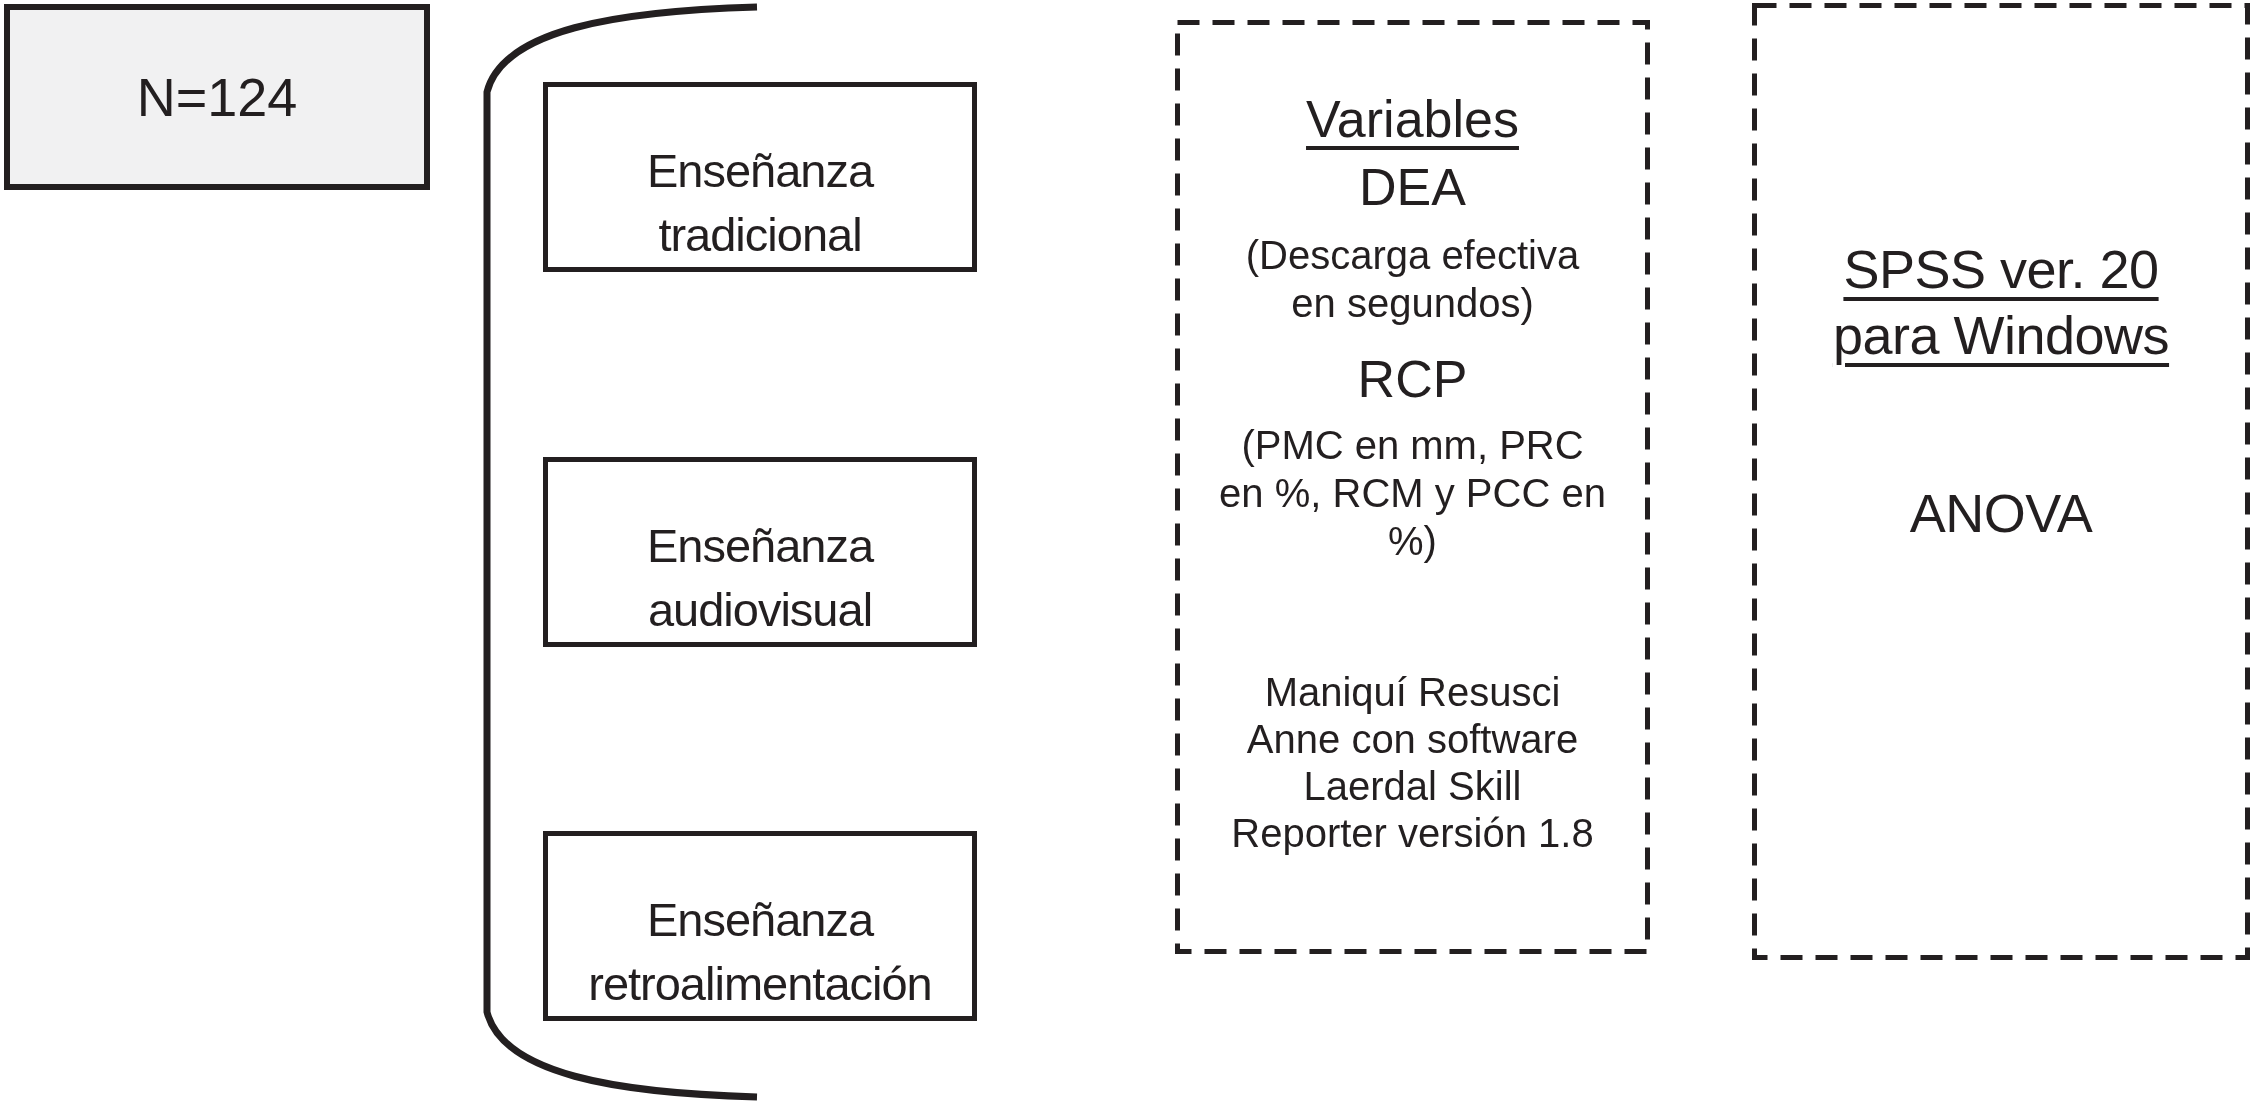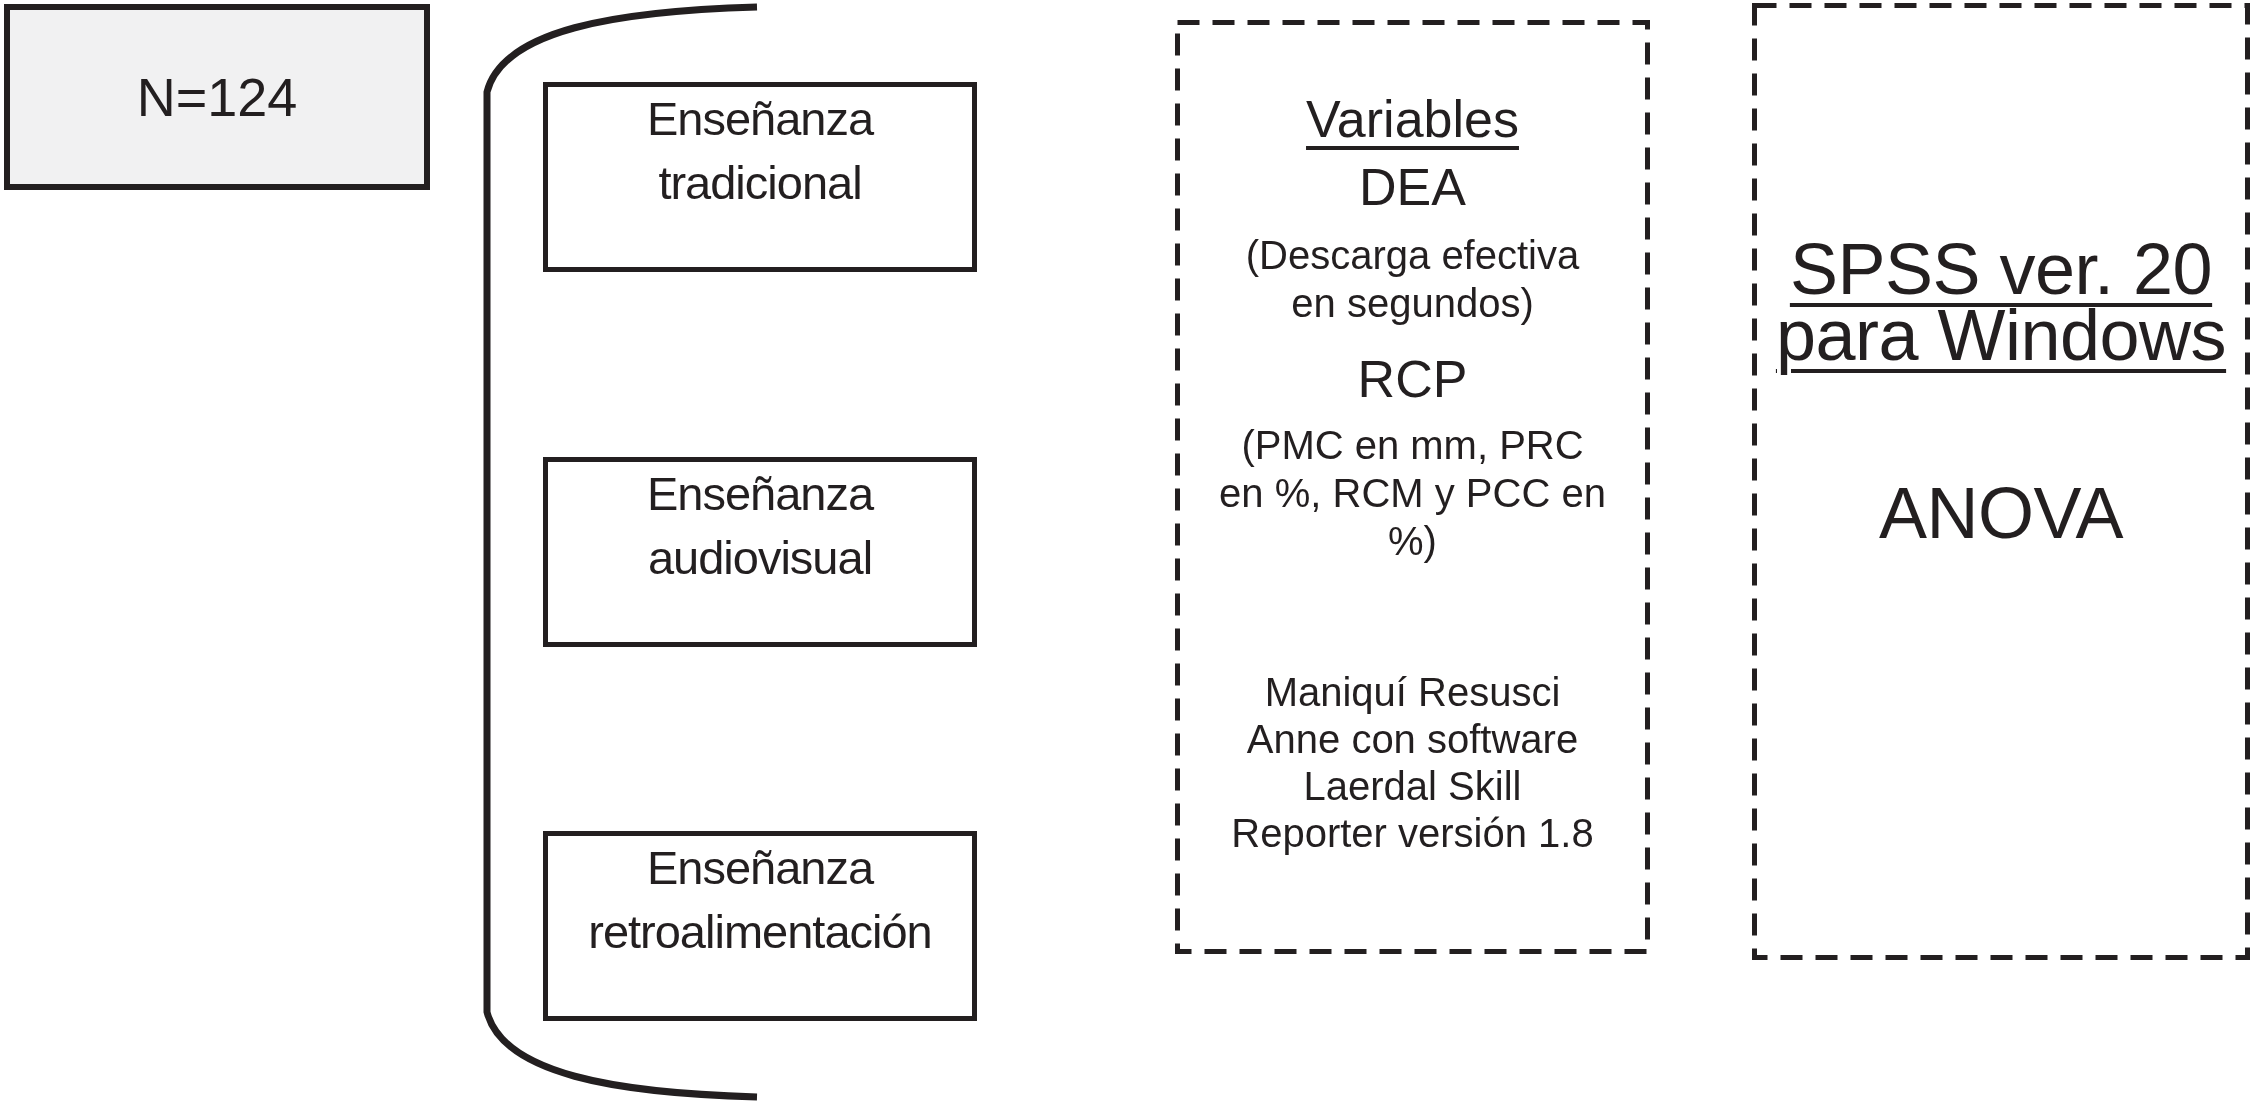--- a/index.html
+++ b/index.html
@@ -26,40 +26,40 @@
     font-size:54px;
   }
   
   .brace{position:absolute;left:445px;top:0;width:320px;height:1104px;}
   .brace path{fill:none;stroke:var(--ink);stroke-width:7px;}
   
   .group-box{
     position:absolute;left:543px;width:434px;height:190px;
     background:var(--bg);
     border:5px solid var(--ink);
-    display:flex;align-items:flex-start;justify-content:center;
+    display:flex;align-items:flex-end;justify-content:center;
     text-align:center;
     font-size:47px;line-height:64px;letter-spacing:-1px;
     white-space:pre-line;
   }
   .group-box.g1{top:82px;}
   .group-box.g2{top:457px;}
   .group-box.g3{top:831px;}
   
   .panel{position:absolute;background:var(--bg);}
   .panel-a{left:1175px;top:20px;width:475px;height:934px;}
   .panel-b{left:1752px;top:3px;width:498px;height:957px;}
   .dash-border{position:absolute;left:0;top:0;}
   .dash-border rect{fill:none;stroke:var(--ink);stroke-width:5px;}
   .panel .txt{
     position:absolute;left:0;width:100%;
     text-align:center;white-space:pre-line;
   }
   .h-lg{font-size:52px;line-height:60px;}
-  .h-xl{font-size:72px;line-height:66px;letter-spacing:-0.5px;}
+  .h-xl{font-size:54px;line-height:66px;letter-spacing:-0.5px;}
   .small{font-size:40px;line-height:48px;}
   .underlined{
     text-decoration:underline;
     text-decoration-thickness:4px;
     text-underline-offset:9px;
   }
   
   .p-variables{top:69px;}
   .p-dea{top:137px;}
   .p-dea-desc{top:211px;}

